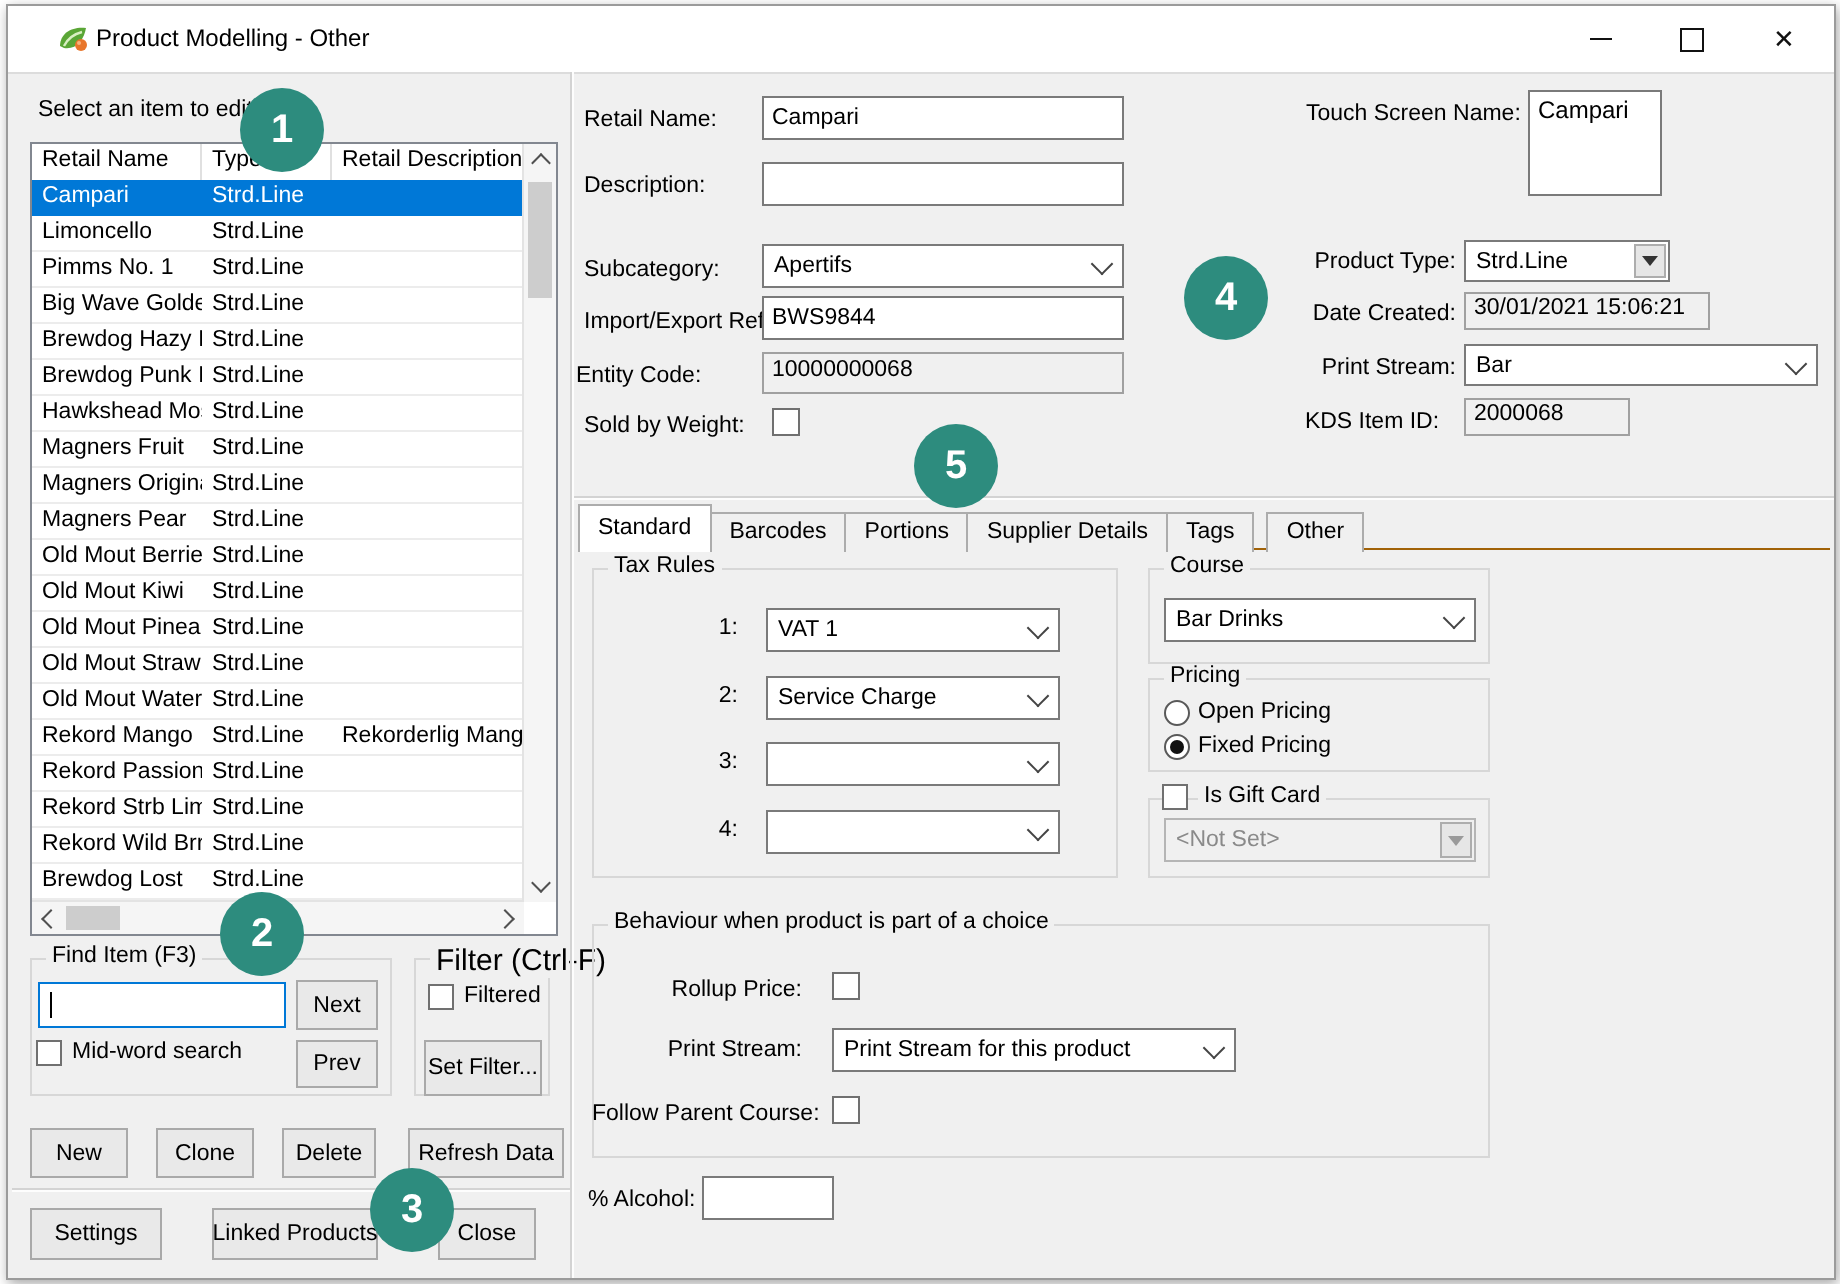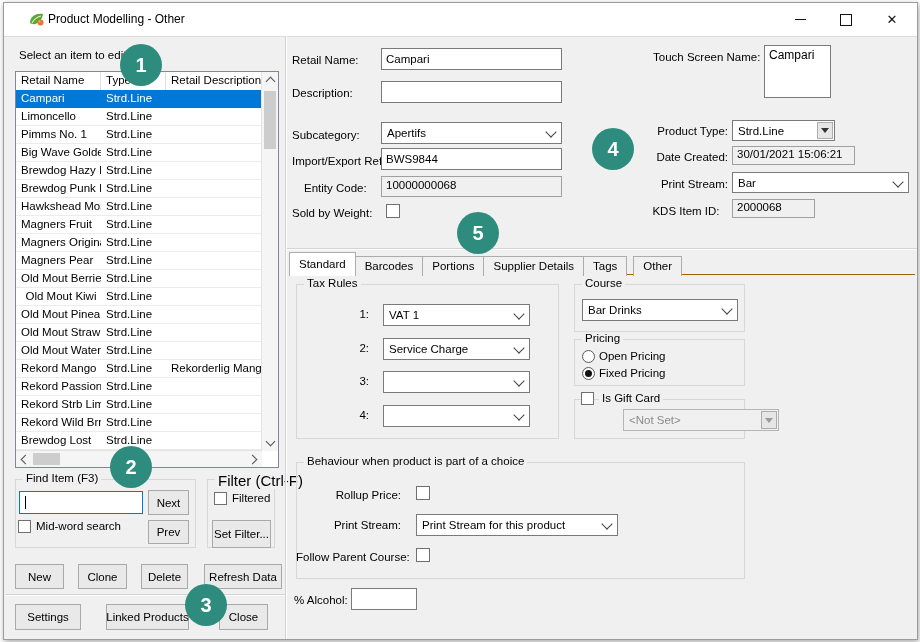--- a/index.html
+++ b/index.html
@@ -26,21 +26,21 @@
   .cap{position:absolute;top:-8px;left:7px;background:#f0f0f0;padding:0 3px;white-space:nowrap;}
   .etch-h{position:absolute;height:0;border-top:1px solid #d3d3d3;border-bottom:1px solid #fdfdfd;}
   .etch-v{position:absolute;width:0;border-left:1px solid #d3d3d3;border-right:1px solid #fdfdfd;}
   
   .combo{position:absolute;background:#fff;border:1px solid #7a7a7a;box-sizing:border-box;}
   .cval{position:absolute;left:5px;top:50%;transform:translateY(-50%);white-space:nowrap;overflow:hidden;right:18px;}
   .chev{position:absolute;right:6px;top:50%;width:7px;height:7px;margin-top:-5px;border-right:1px solid #444;border-bottom:1px solid #444;transform:rotate(45deg);}
   .combo.classic .cval{right:20px;}
   .dbtn{position:absolute;right:1px;top:1px;bottom:1px;width:16px;background:#e6e6e6;border:1px solid #adadad;box-sizing:border-box;display:flex;align-items:center;justify-content:center;}
   .tri{width:0;height:0;border-left:4px solid transparent;border-right:4px solid transparent;border-top:5px solid #333;}
-  .combo.disabled{background:#f0f0f0;border-color:#b5b5b5;margin-left:41px;}
+  .combo.disabled{background:#f0f0f0;border-color:#b5b5b5;}
   .combo.disabled .cval{color:#8a8a8a;}
   .combo.disabled .tri{border-top-color:#9a9a9a;}
   
   .listbox{position:absolute;left:11px;top:68px;width:264px;height:397px;background:#fff;border:1px solid #828790;box-sizing:border-box;}
   .lv-head{position:absolute;left:0;top:0;right:16px;height:18px;background:#fff;border-bottom:1px solid #d9d9d9;display:flex;}
   .hcell{box-sizing:border-box;border-right:1px solid #e0e0e0;padding:2px 0 0 5px;white-space:nowrap;overflow:hidden;}
   .lv-body{position:absolute;left:0;top:18px;right:16px;bottom:16px;overflow:hidden;}
   .row{height:18px;display:flex;border-bottom:1px solid #ececec;box-sizing:border-box;}
   .row .c{padding:2px 0 0 5px;white-space:nowrap;overflow:hidden;box-sizing:border-box;flex:none;}
   .row.sel{background:#0078d7;color:#fff;border-bottom-color:#0078d7;}
@@ -152,21 +152,21 @@
           <div class="c" style="width: 85px;">Magners Pear</div>
           <div class="c" style="width: 65px;">Strd.Line</div>
           <div class="c" style="width: 96px;"></div>
         </div>
         <div class="row">
           <div class="c" style="width: 85px;">Old Mout Berries</div>
           <div class="c" style="width: 65px;">Strd.Line</div>
           <div class="c" style="width: 96px;"></div>
         </div>
         <div class="row">
-          <div class="c" style="width: 85px; text-align: center;">Old Mout Kiwi</div>
+          <div class="c" style="width: 85px;">Old Mout Kiwi</div>
           <div class="c" style="width: 65px;">Strd.Line</div>
           <div class="c" style="width: 96px;"></div>
         </div>
         <div class="row">
           <div class="c" style="width: 85px;">Old Mout Pineap</div>
           <div class="c" style="width: 65px;">Strd.Line</div>
           <div class="c" style="width: 96px;"></div>
         </div>
         <div class="row">
           <div class="c" style="width: 85px;">Old Mout Strawb</div>
@@ -264,21 +264,21 @@
 
   <span class="lbl" style="left:288px;top:126px;">Subcategory:</span>
   <div class="combo" style="left:377px;top:119px;width:181px;height:22px;">
     <span class="cval">Apertifs</span>
     <span class="chev"></span>
   </div>
 
   <span class="lbl" style="left:288px;top:152px;">Import/Export Ref:</span>
   <input class="input" style="left: 377px; top: 145px; width: 181px; height: 22px;" value="BWS9844">
 
-  <span class="lbl" style="left:300px;top:179px;">Entity Code:</span>
+  <span class="lbl" style="left:284px;top:179px;">Entity Code:</span>
   <div class="ro" style="left:377px;top:173px;width:181px;height:21px;">10000000068</div>
 
   <span class="lbl" style="left:288px;top:204px;">Sold by Weight:</span>
   <span class="cb" style="left:382px;top:201px;width:14px;height:14px;"></span>
 
   <span class="lbl" style="left:649px;top:48px;">Touch Screen Name:</span>
   <div class="tsnbox" style="left:760px;top:42px;width:67px;height:53px;">Campari</div>
 
   <span class="rlab" style="left:640px;top:122px;width:84px;">Product Type:</span>
   <div class="combo classic" style="left:728px;top:117px;width:103px;height:21px;">

